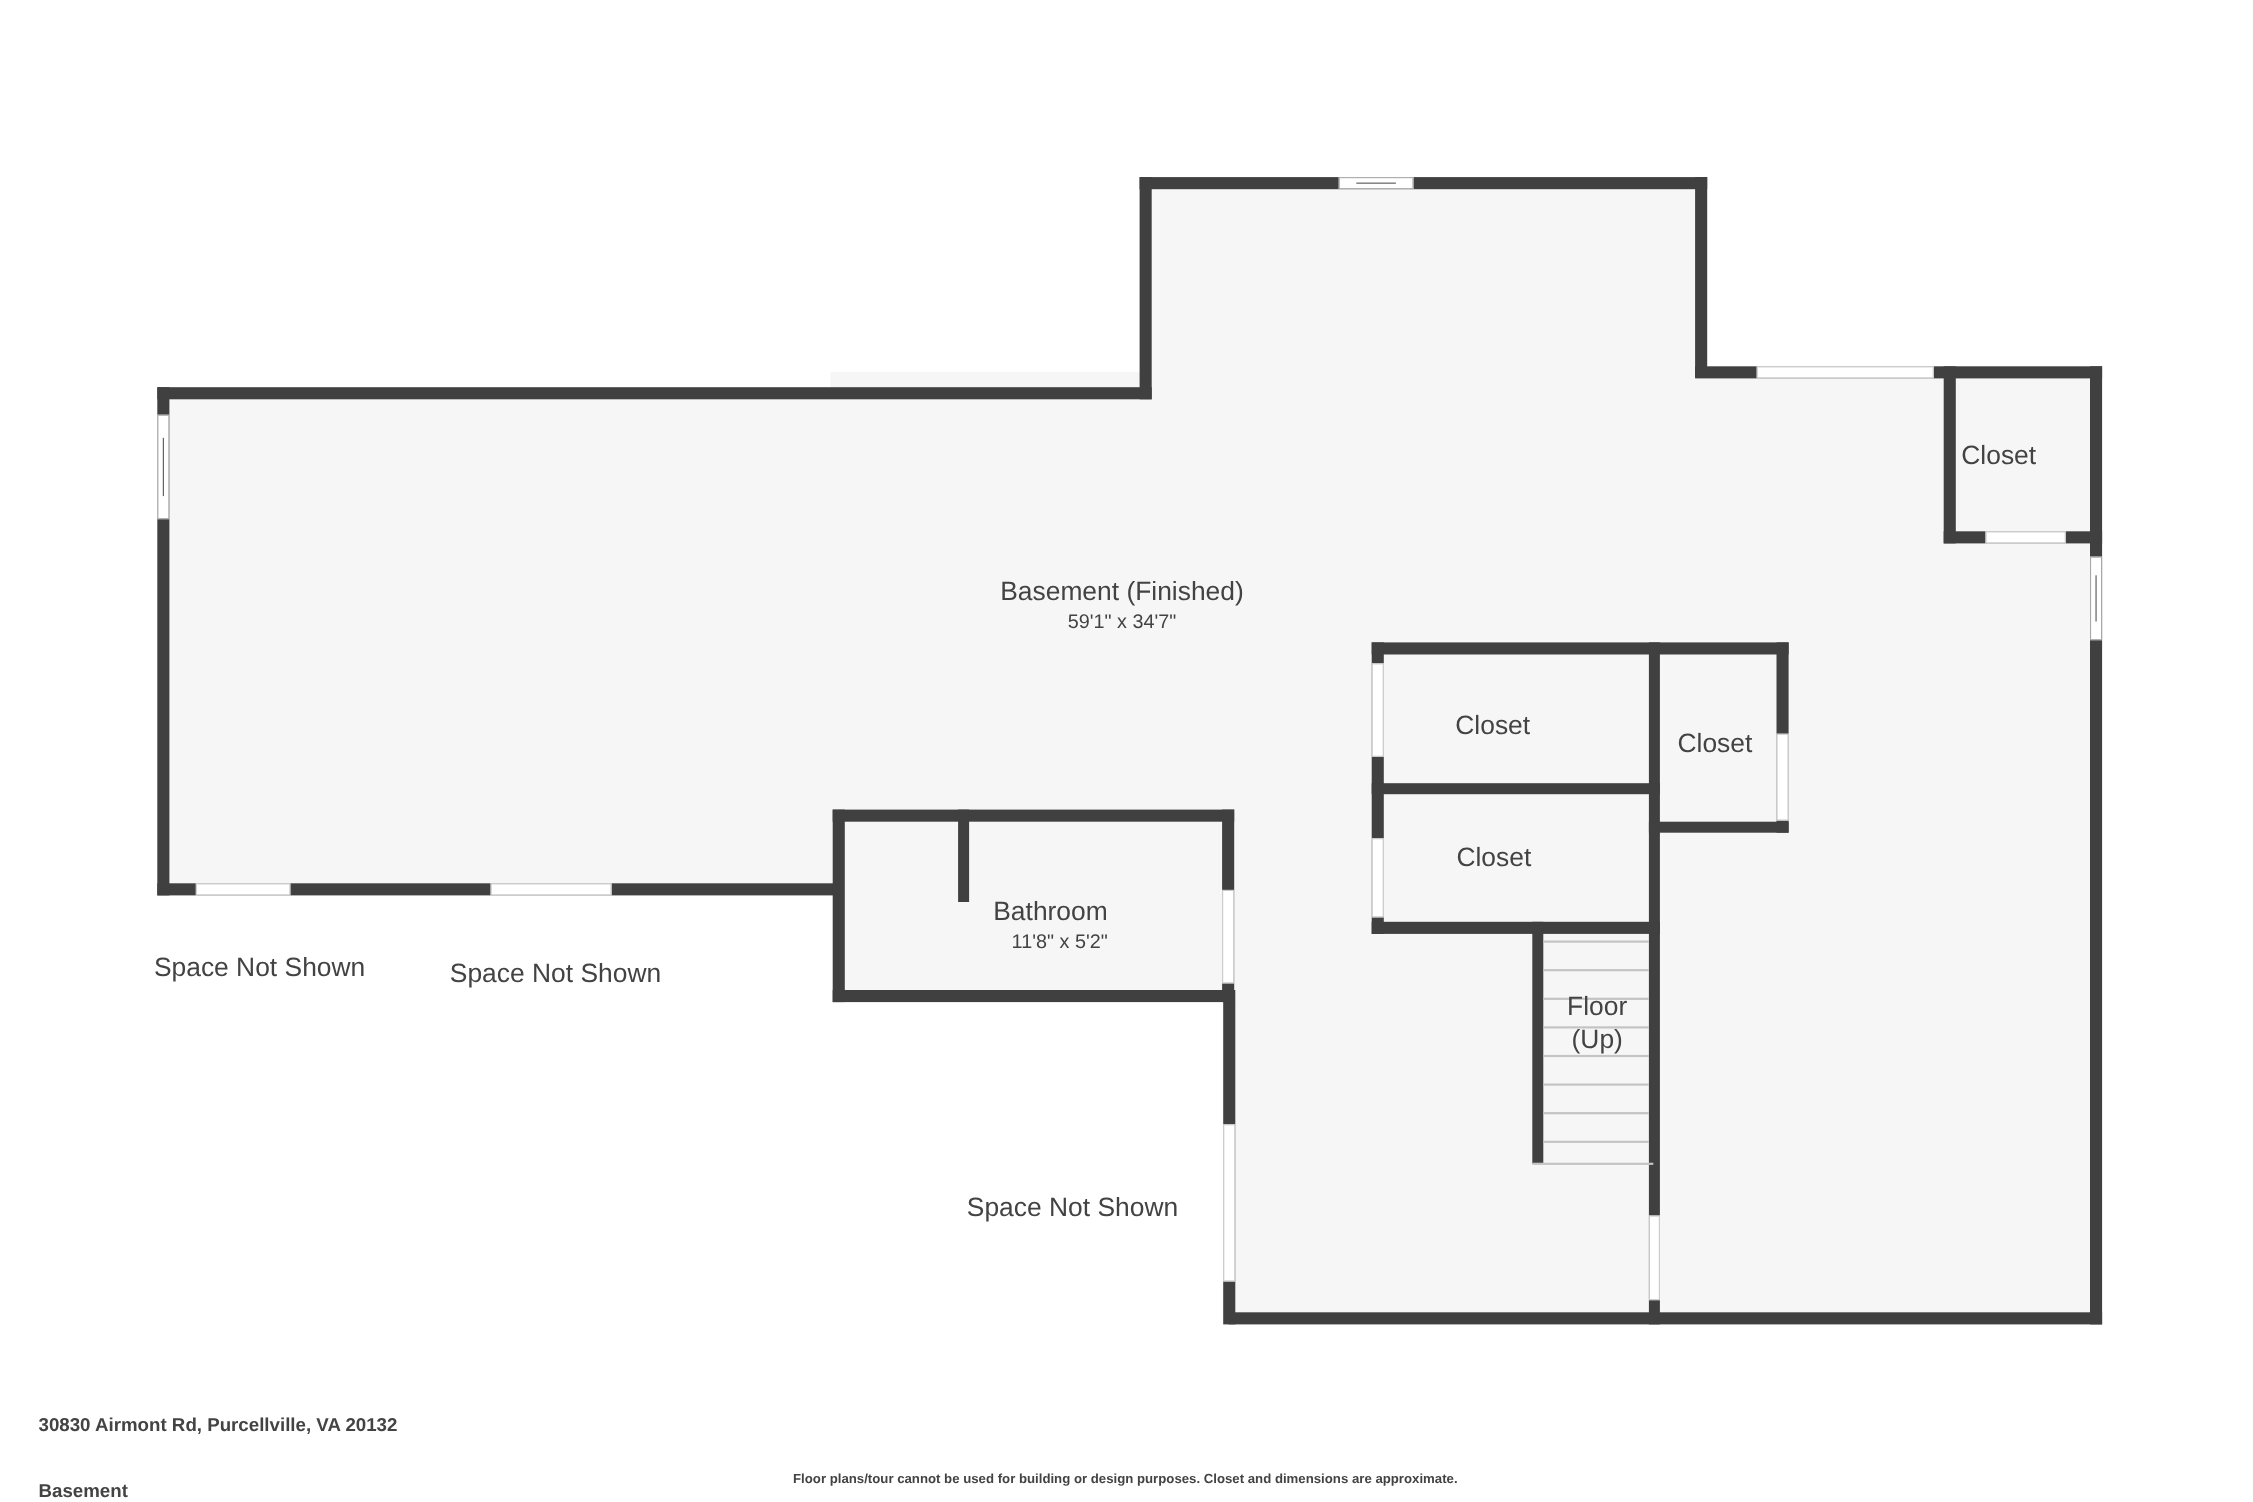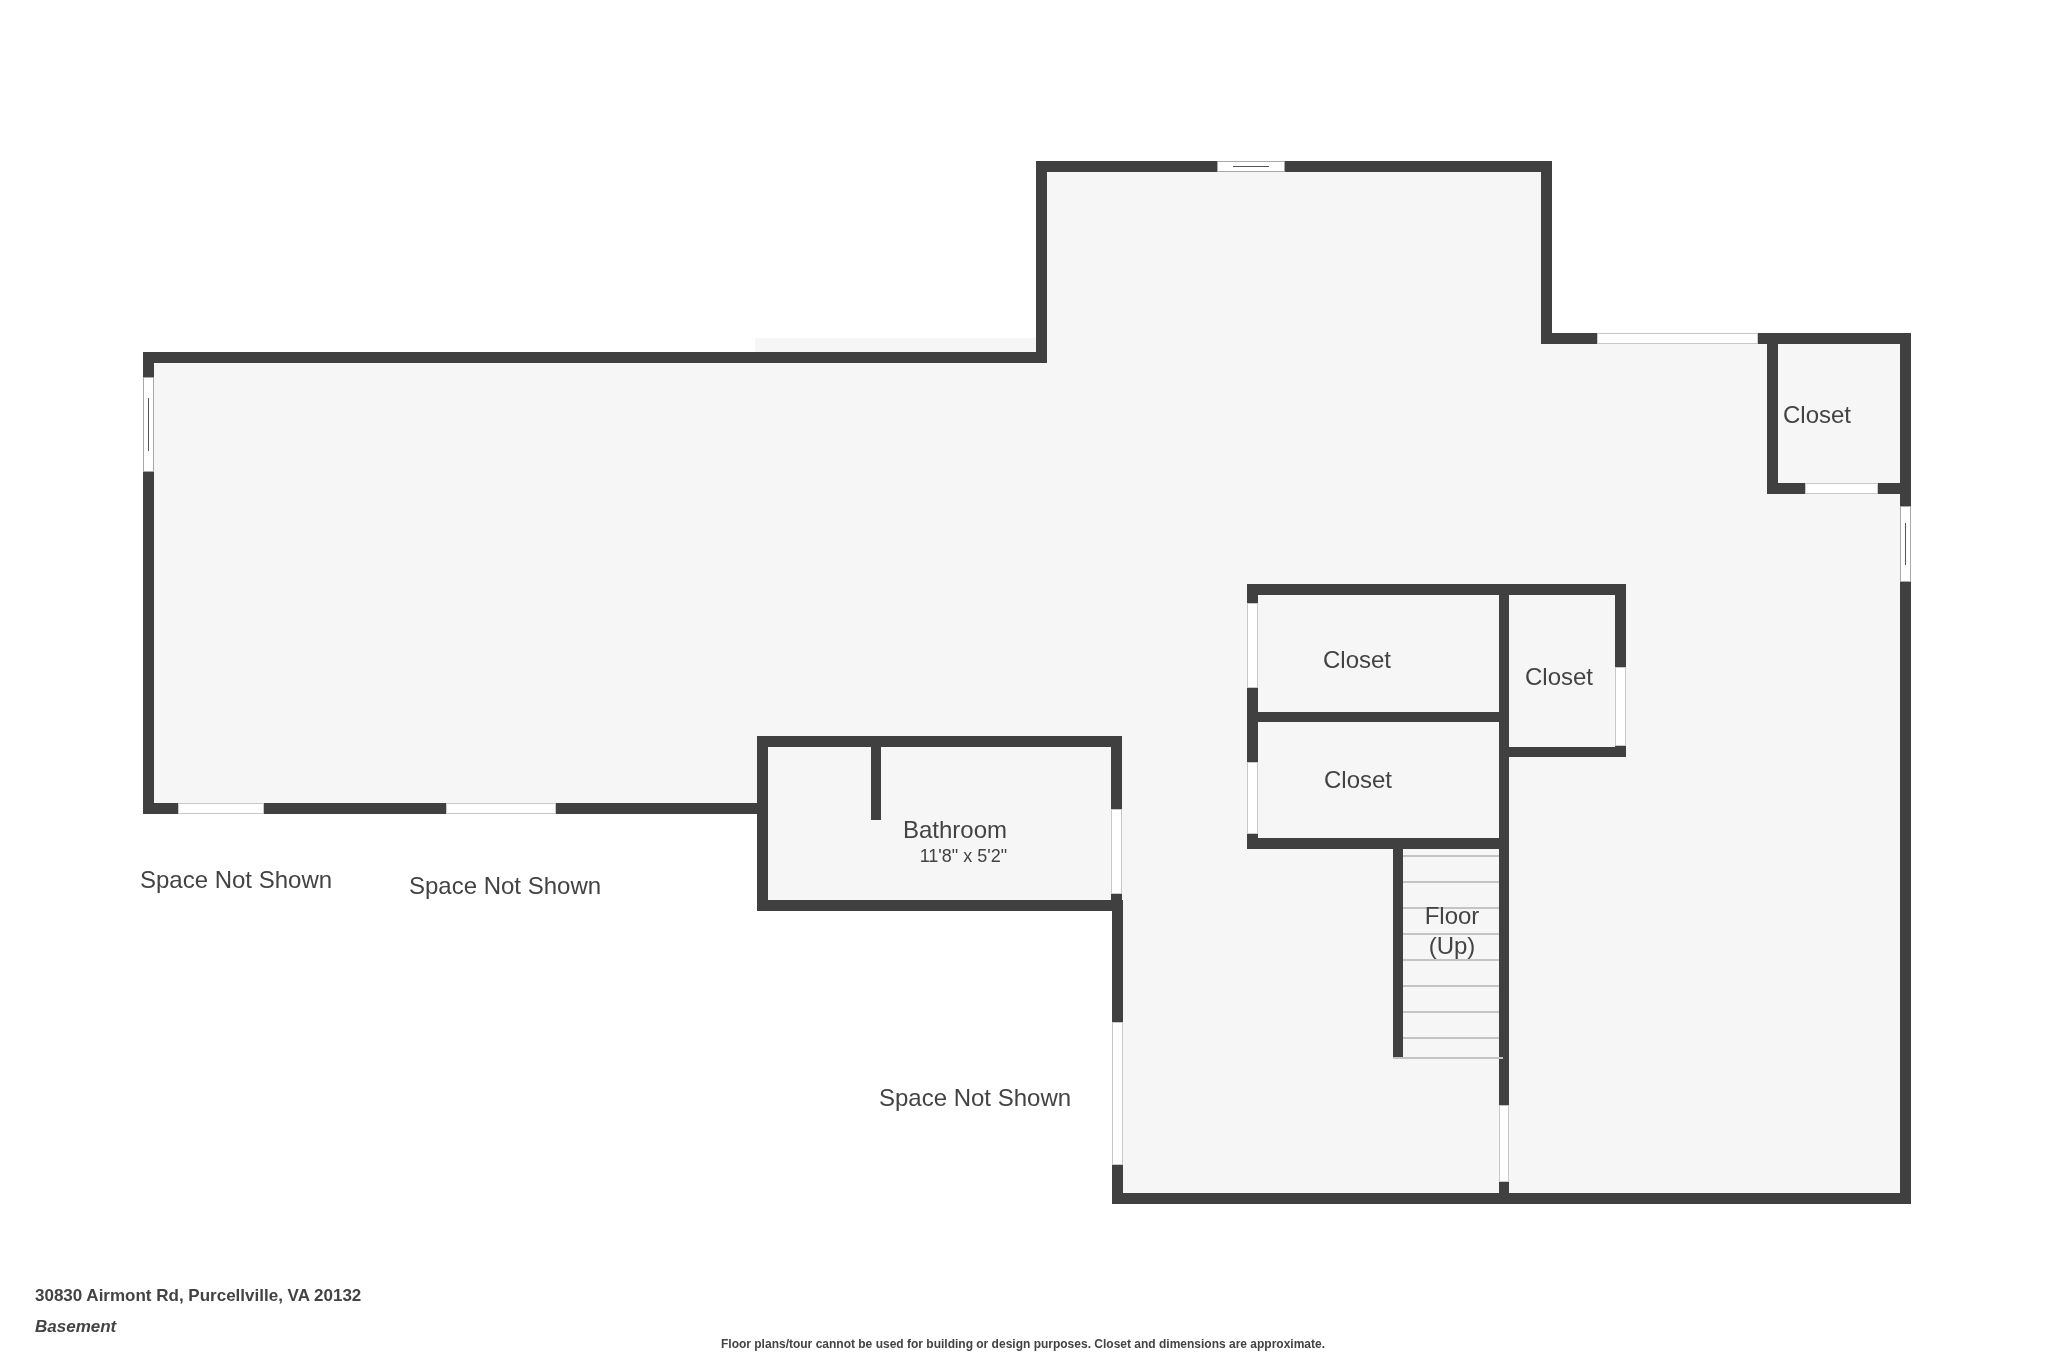--- a/index.html
+++ b/index.html
@@ -76,31 +76,35 @@
   <div class="opening" style="left:1805px;top:483px;width:73px;height:11px;"></div>
   <div class="opening" style="left:178px;top:803px;width:86px;height:11px;"></div>
   <div class="opening" style="left:446px;top:803px;width:110px;height:11px;"></div>
   <div class="opening" style="left:1111px;top:809px;width:11px;height:85px;"></div>
   <div class="opening" style="left:1112px;top:1022px;width:11px;height:143px;"></div>
   <div class="opening" style="left:1247px;top:603px;width:11px;height:85px;"></div>
   <div class="opening" style="left:1247px;top:762px;width:11px;height:72px;"></div>
   <div class="opening" style="left:1615px;top:667px;width:11px;height:79px;"></div>
   <div class="opening" style="left:1499px;top:1105px;width:10px;height:77px;"></div>
 
+  <div class="label" style="left:1020px;top:550px;">
+    <div class="room-name">Basement (Finished)</div>
+    <div class="room-dims">59'1" x 34'7"</div>
+  </div>
   <div class="label" style="left:955px;top:841px;text-align:right;">
     <div class="room-name">Bathroom</div>
     <div class="room-dims">11'8" x 5'2"</div>
   </div>
   <div class="label room-name" style="left:1817px;top:415px;">Closet</div>
   <div class="label room-name" style="left:1357px;top:660px;">Closet</div>
   <div class="label room-name" style="left:1559px;top:677px;">Closet</div>
   <div class="label room-name" style="left:1358px;top:780px;">Closet</div>
   <div class="label room-name" style="left:1452px;top:931px;white-space:pre;">Floor
 (Up)</div>
 
   <div class="label room-name" style="left:236px;top:880px;">Space Not Shown</div>
   <div class="label room-name" style="left:505px;top:886px;">Space Not Shown</div>
   <div class="label room-name" style="left:975px;top:1098px;">Space Not Shown</div>
 
   <div class="footer-text" style="left:35px;top:1286px;">30830 Airmont Rd, Purcellville, VA 20132</div>
-  <div class="footer-text" style="left:35px;top:1317px;font-style:italic;">Basement</div>
+  <div class="footer-text" style="left:35px;top:1346px;">Basement</div>
   <div class="disclaimer" style="left:1023px;top:1344px;">Floor plans/tour cannot be used for building or design purposes. Closet and dimensions are approximate.</div>
 </div>
 
 </body></html>

